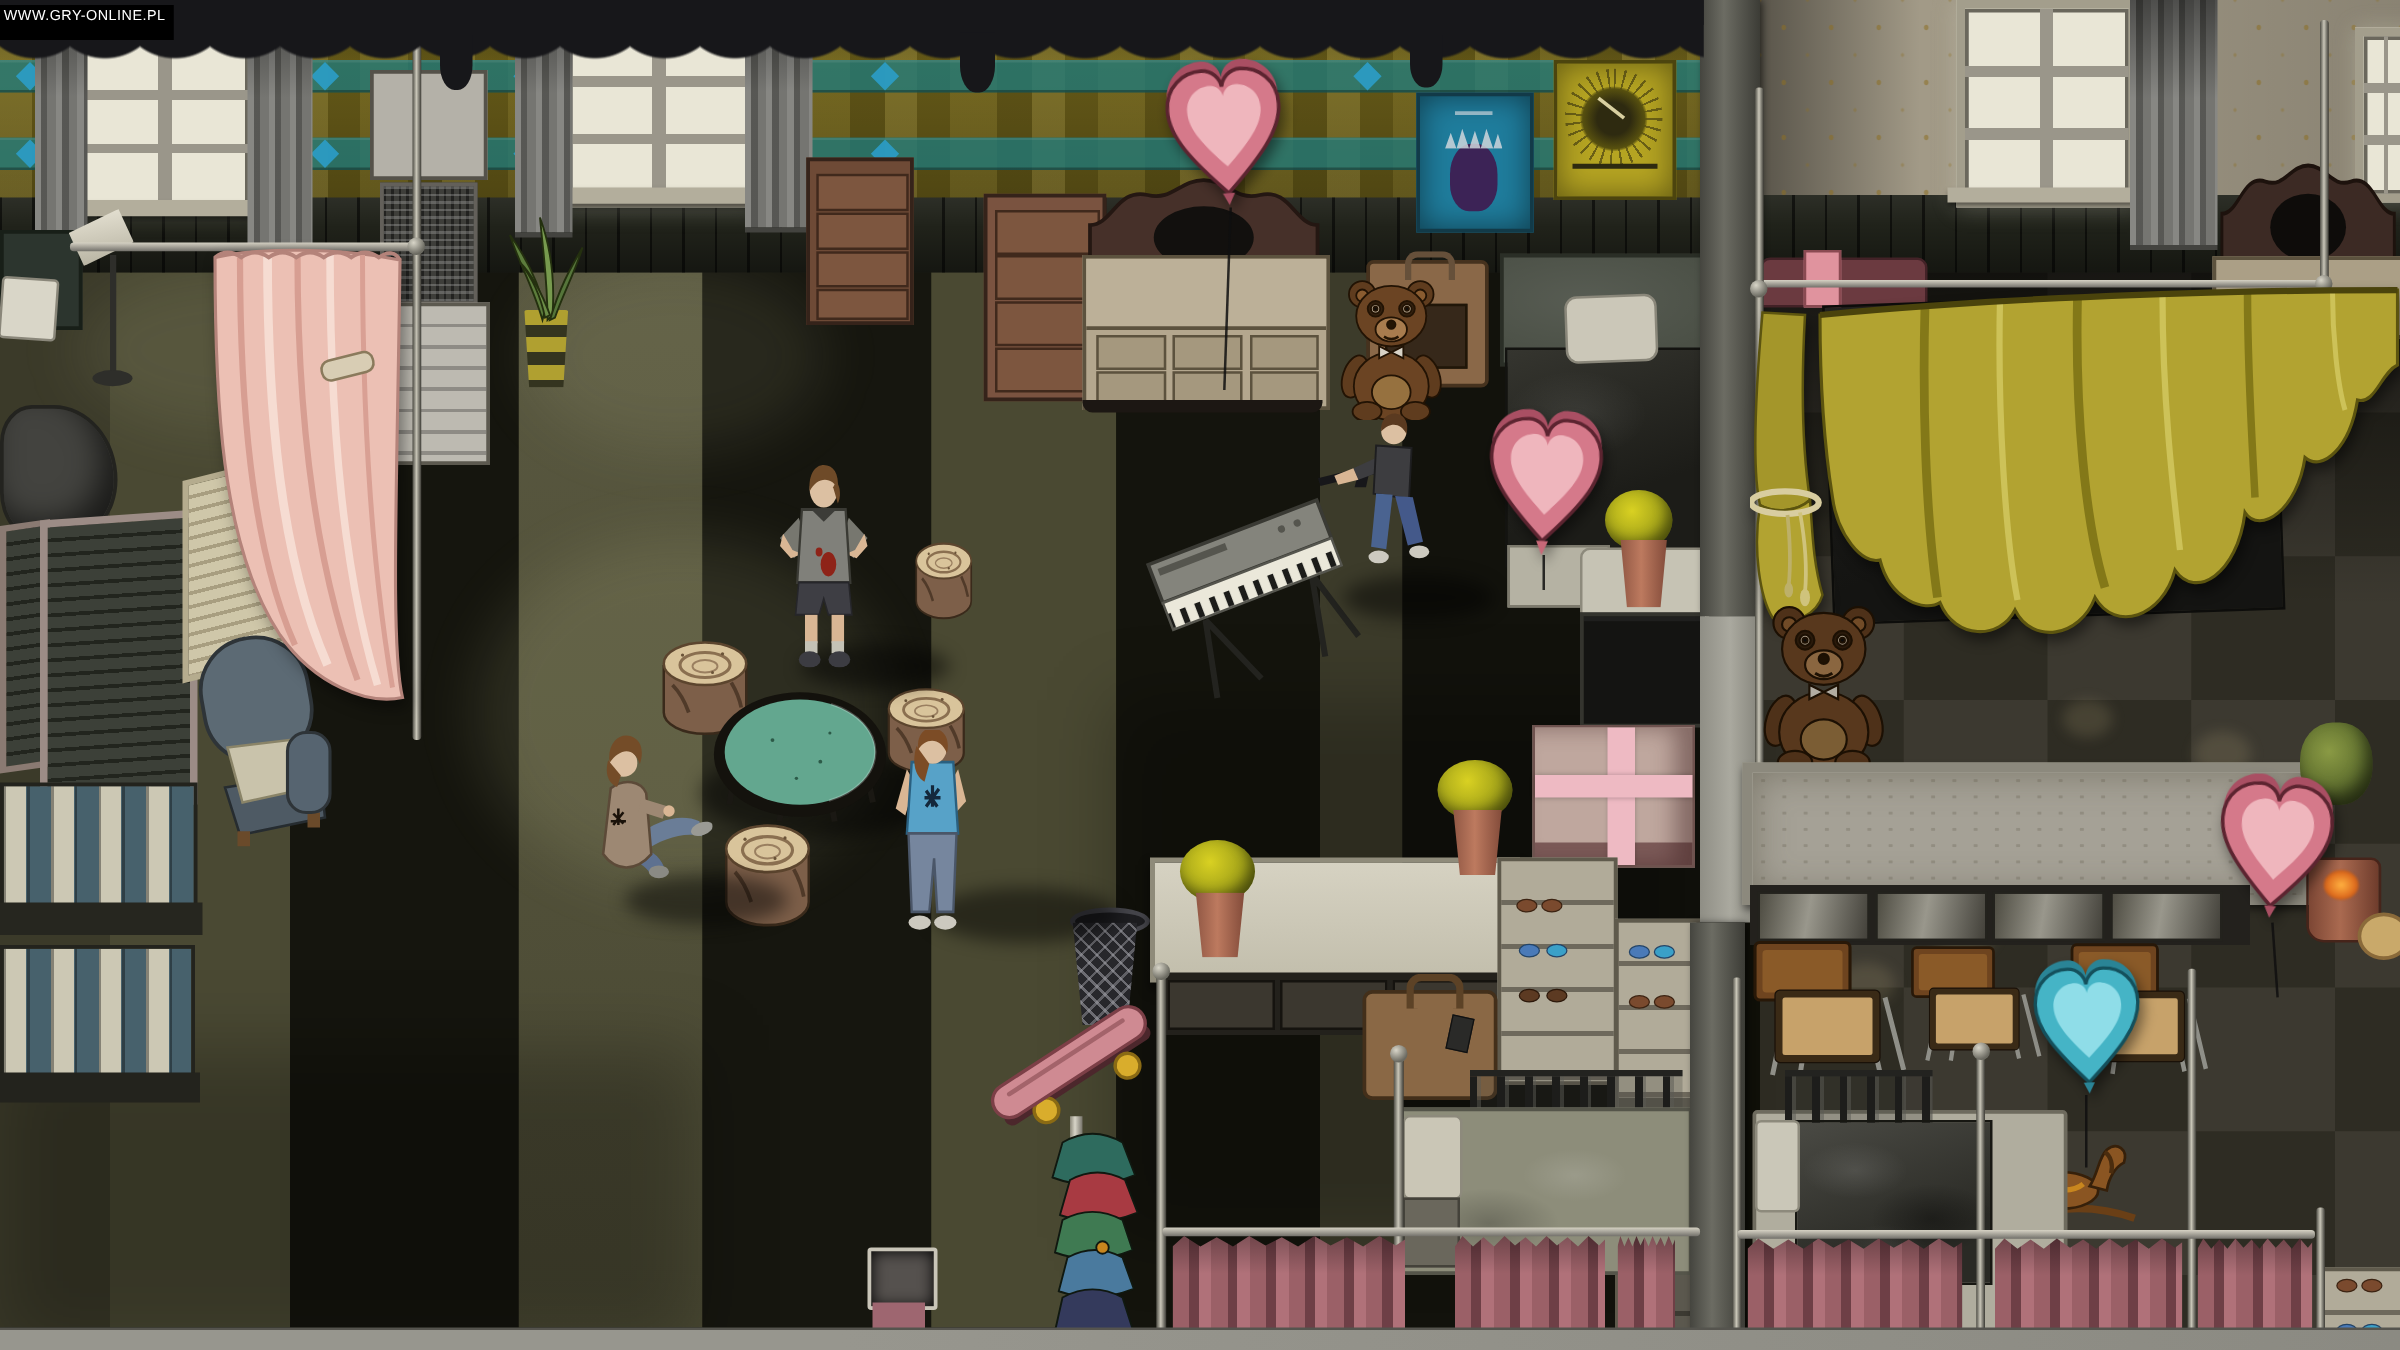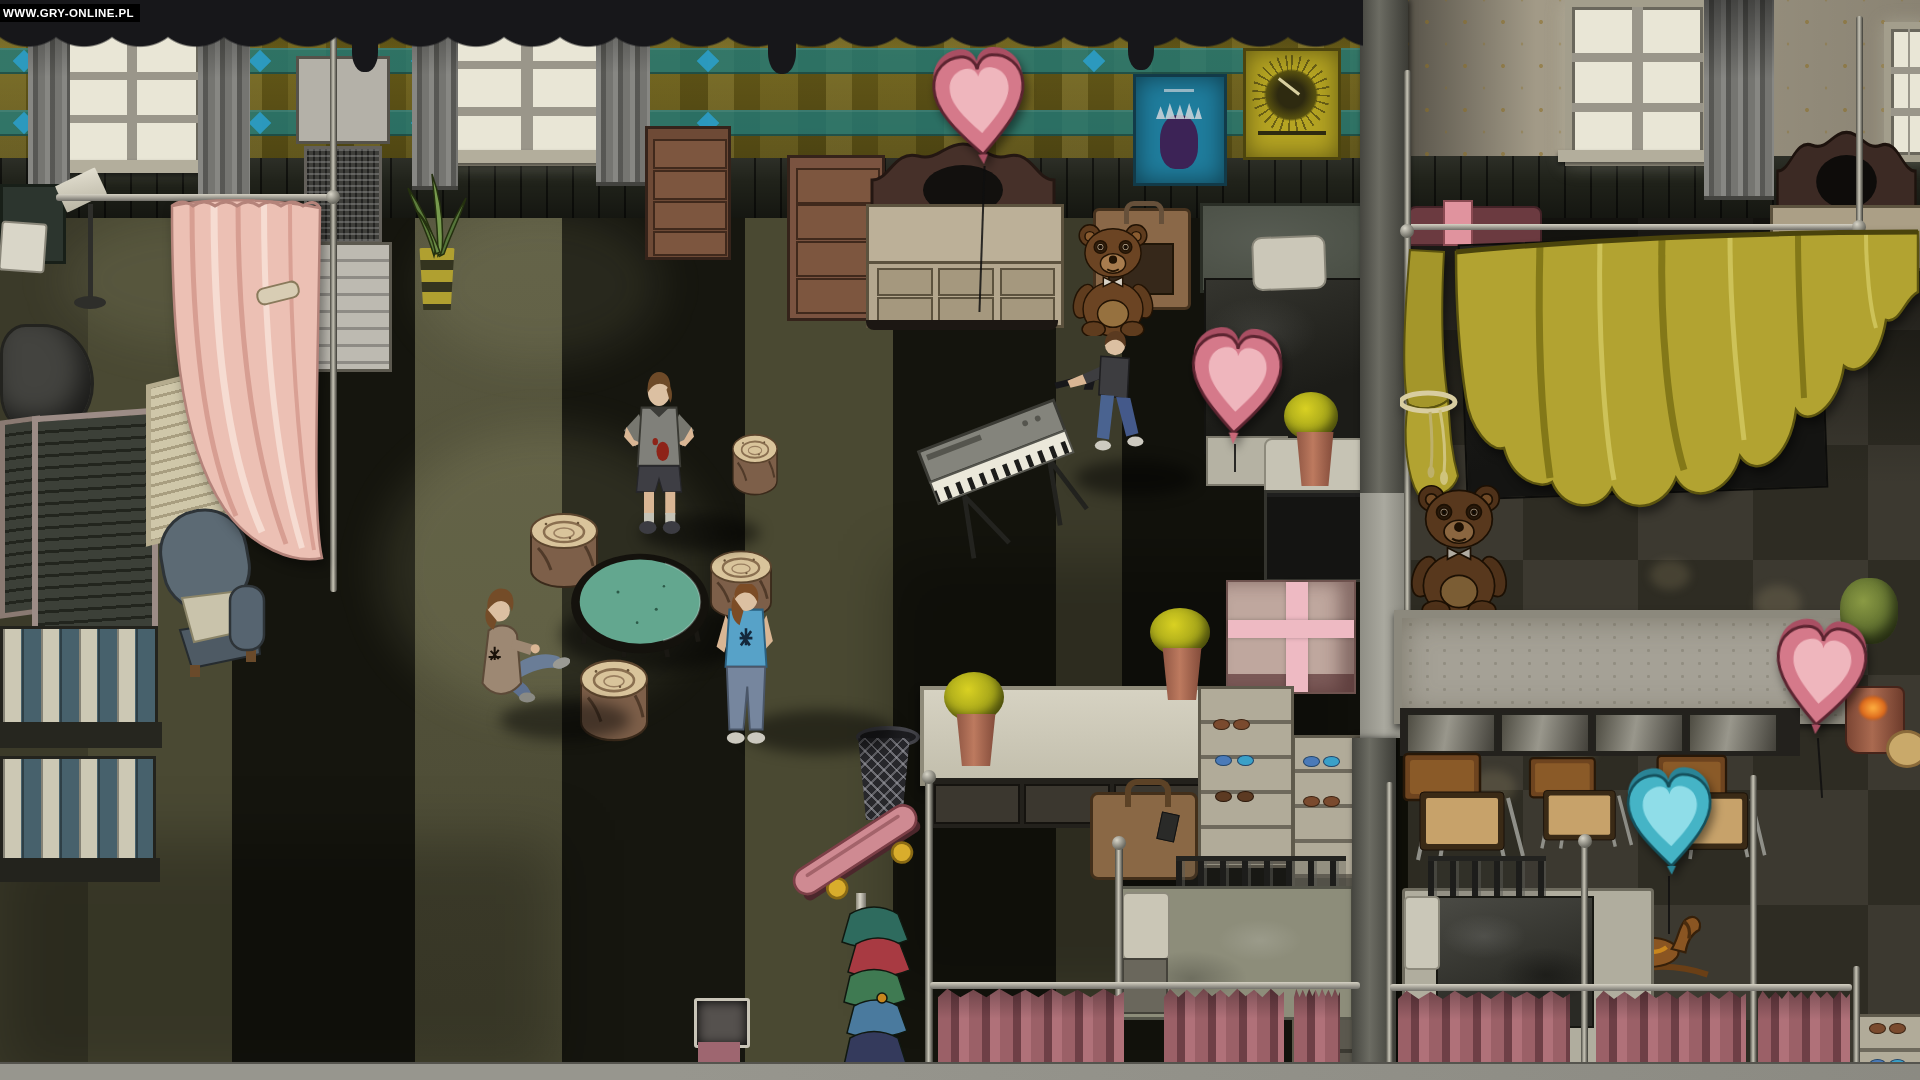--- a/index.html
+++ b/index.html
@@ -77,21 +77,21 @@
      border-top:5px solid #232320;border-bottom:4px solid #232320;background-color:rgba(60,60,55,.25);}
   .flowers{border-radius:50%;background:radial-gradient(circle at 40% 35%, #d9d122, #a2a219 55%, #6d7611);box-shadow:inset -4px -6px 10px rgba(0,0,0,.45);}
   .pot{background:linear-gradient(90deg,#8a5240,#bd7a5f 45%,#7c4636);clip-path:polygon(6% 0,94% 0,82% 100%,18% 100%);}
   .gift-ribbon{background:var(--gift_ribbon);box-shadow:0 0 4px rgba(0,0,0,.25);}
   .shelfunit{background:#b1ab99;border:3px solid #5f5a4c;background-image:repeating-linear-gradient(180deg, transparent 0 31px, #6e695c 31px 35px);}
   .shoe{width:15px;height:9px;border-radius:50%;}
   .benchpanel{background:linear-gradient(100deg,#4e4c42,#99978c 45%,#43413a);border:2px solid #23221d;}
   .string{width:2px;background:rgba(15,15,15,.85);}
   .heartshadow{filter:drop-shadow(3px 6px 5px rgba(0,0,0,.45));}
   
-  #watermark{background:#000;color:#fff;font-weight:bold;font-size:11.5px;letter-spacing:.4px;padding:3px 6px 3px 3px;z-index:99;}
+  #watermark{background:#000;color:#fff;font-weight:normal;font-size:11.5px;letter-spacing:.4px;padding:3px 6px 13px 3px;z-index:99;}
 </style>
 </head>
 <body>
 
 <div id="stage">
 
   <svg width="0" height="0" style="position:absolute">
     <defs>
       <path id="heartPath" d="M60,112 C32,84 14,63 14,41 C14,21 29,10 44,10 C53,10 59,17 60,24 C61,17 67,10 76,10 C91,10 106,21 106,41 C106,63 88,84 60,112 Z"></path>
       <g id="stumpShape">

